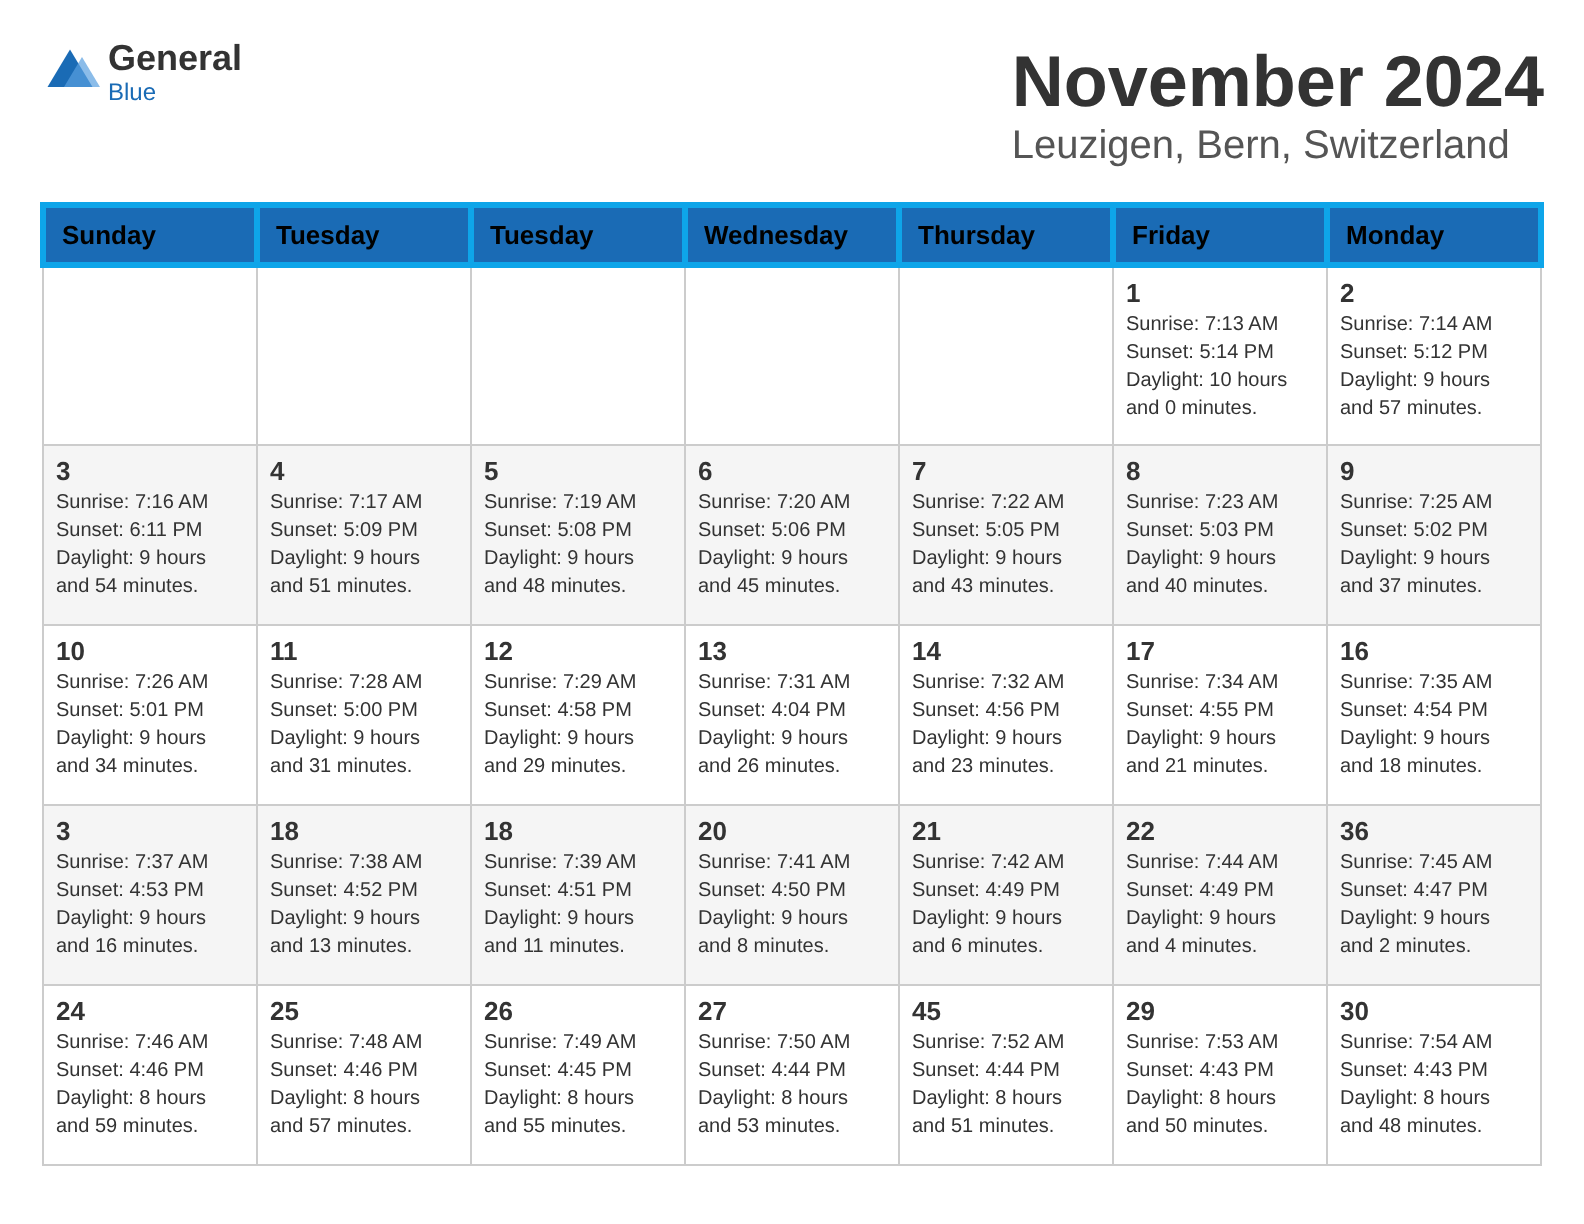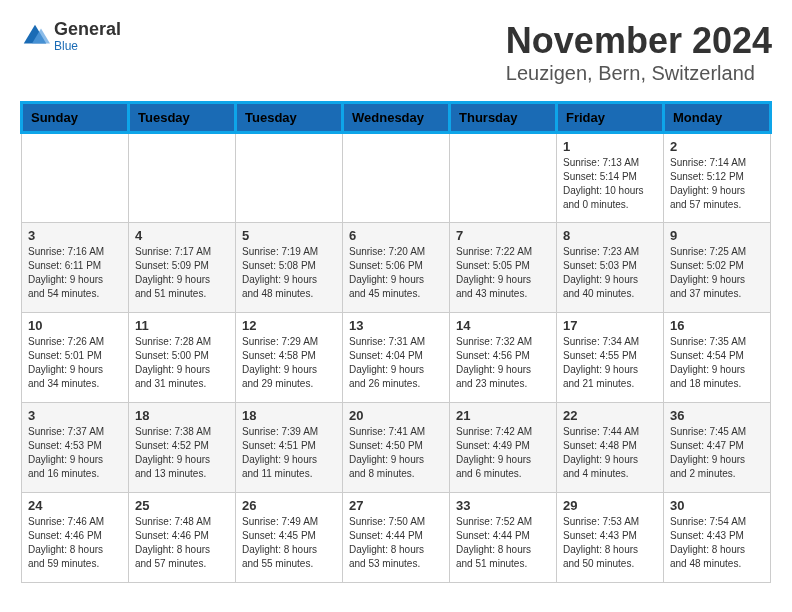--- a/index.html
+++ b/index.html
@@ -260,21 +260,21 @@
         </td>
         <td>
           <span class="day-number">21</span>
           <div class="day-info">Sunrise: 7:42 AM
 Sunset: 4:49 PM
 Daylight: 9 hours and 6 minutes.</div>
         </td>
         <td>
           <span class="day-number">22</span>
           <div class="day-info">Sunrise: 7:44 AM
-Sunset: 4:48 PM
+Sunset: 4:49 PM
 Daylight: 9 hours and 4 minutes.</div>
         </td>
         <td>
           <span class="day-number">36</span>
           <div class="day-info">Sunrise: 7:45 AM
 Sunset: 4:47 PM
 Daylight: 9 hours and 2 minutes.</div>
         </td>
       </tr>
       <tr>
@@ -296,21 +296,21 @@
 Sunset: 4:45 PM
 Daylight: 8 hours and 55 minutes.</div>
         </td>
         <td>
           <span class="day-number">27</span>
           <div class="day-info">Sunrise: 7:50 AM
 Sunset: 4:44 PM
 Daylight: 8 hours and 53 minutes.</div>
         </td>
         <td>
-          <span class="day-number">33</span>
+          <span class="day-number">45</span>
           <div class="day-info">Sunrise: 7:52 AM
 Sunset: 4:44 PM
 Daylight: 8 hours and 51 minutes.</div>
         </td>
         <td>
           <span class="day-number">29</span>
           <div class="day-info">Sunrise: 7:53 AM
 Sunset: 4:43 PM
 Daylight: 8 hours and 50 minutes.</div>
         </td>

